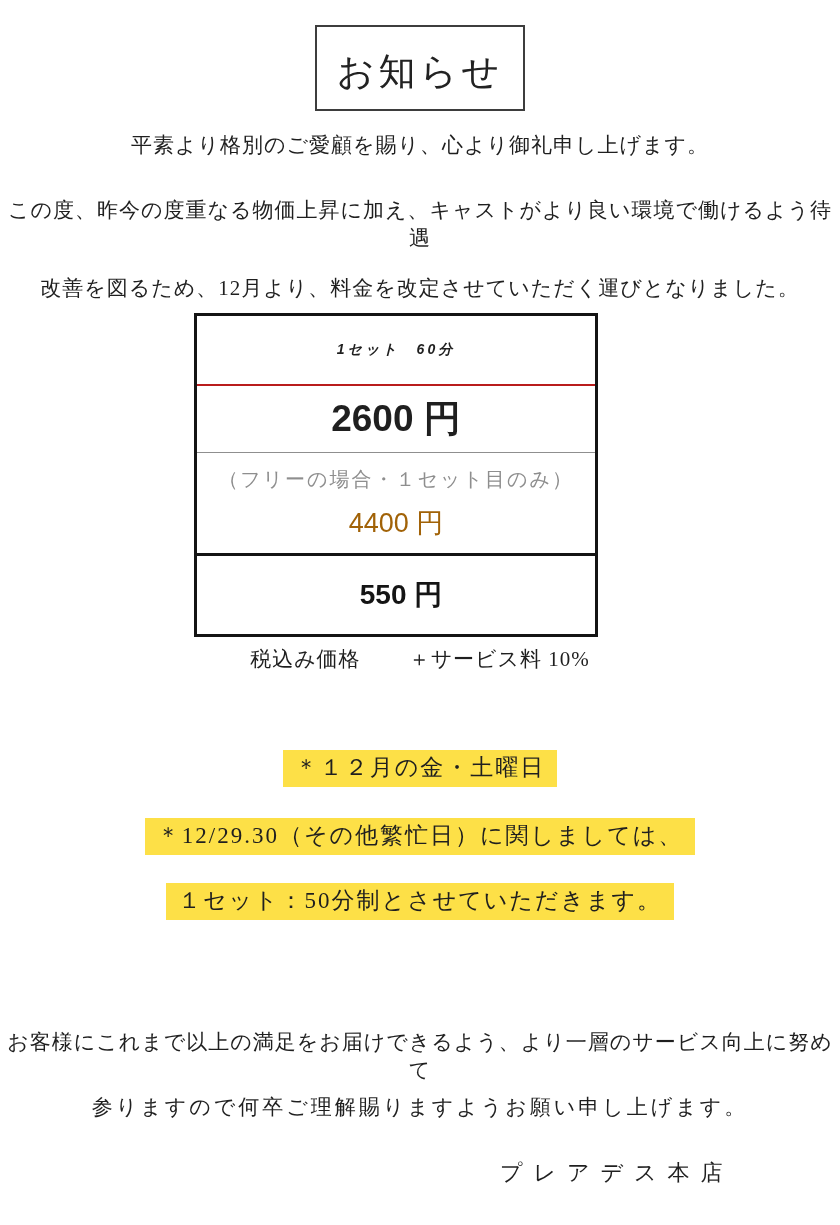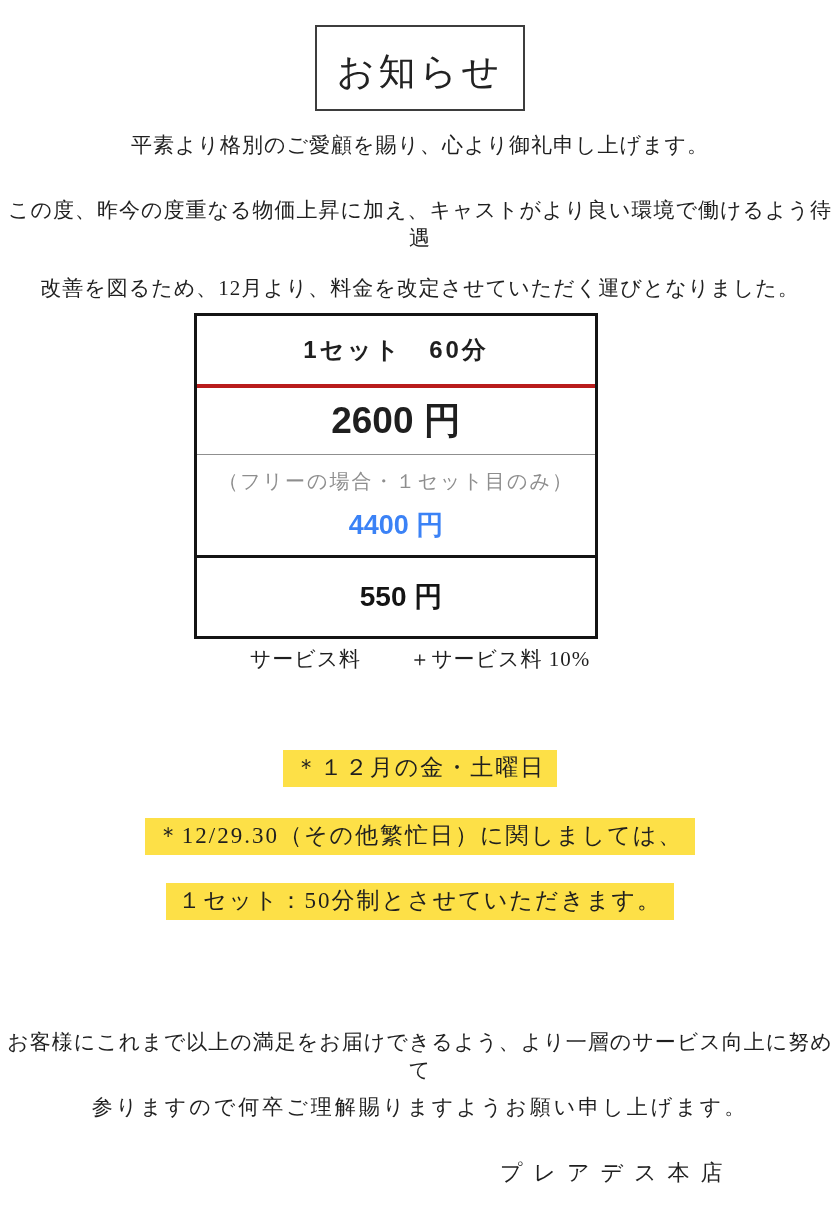--- a/index.html
+++ b/index.html
@@ -46,46 +46,47 @@
     background: #ffffff;
     font-family: "Liberation Sans", "DejaVu Sans", sans-serif;
   }
   .pt-row {
     display: flex;
     align-items: center;
     justify-content: center;
   }
   .pt-row-set {
     height: 68px;
-    border-bottom: 4px solid #b91c1c;
+    border-bottom: 2px solid #b91c1c;
     font-weight: bold;
-    font-size: 24px;
+    font-size: 14px;
     letter-spacing: 3px;
+    font-style: italic;
   }
   .pt-row-price {
     height: 66px;
     border-bottom: 1px solid #8f8f8f;
     font-weight: bold;
     font-size: 37px;
   }
   .pt-row-free {
     height: 100px;
     border-bottom: 3px solid #141414;
     flex-direction: column;
     gap: 12px;
   }
   .pt-free-note {
     color: #8e8e8e;
     font-size: 20px;
     letter-spacing: 2px;
   }
   .pt-free-price {
-    font-weight: bold;
+    font-weight: normal;
     font-size: 27px;
-    color: #3b82f6;
+    color: #a16207;
   }
   .pt-row-single { height: 78px; font-size: 25px; }
   .pt-single-label { color: #969696; letter-spacing: 3px; }
   .pt-single-price { font-weight: bold; font-size: 28px; color: #141414; margin-left: 10px; }
   
   .tax-note { top: 645px; font-size: 21px; letter-spacing: 1px; }
   .tax-left { margin-right: 48px; }
   
   .hl-line { font-size: 23px; letter-spacing: 2px; }
   .hl-1 { top: 752px; }
@@ -130,21 +131,21 @@
   <div class="pt-row pt-row-free">
     <span class="pt-free-note">（フリーの場合・１セット目のみ）</span>
     <span class="pt-free-price">4400 円</span>
   </div>
   <div class="pt-row pt-row-single">
     <span class="pt-single-price">550 円</span>
   </div>
 </div>
 
 <div class="abs tax-note">
-  <span class="tax-left">サービス料</span><span>＋サービス料 10%</span>
+  <span class="tax-left">税込み価格</span><span>＋サービス料 10%</span>
 </div>
 
 <div class="abs hl-line hl-1">
   <span class="hl-mark">＊１２月の金・土曜日</span>
 </div>
 <div class="abs hl-line hl-2">
   <span class="hl-mark">＊12/29.30（その他繁忙日）に関しましては、</span>
 </div>
 <div class="abs hl-line hl-3">
   <span class="hl-mark">１セット：50分制とさせていただきます。</span>

